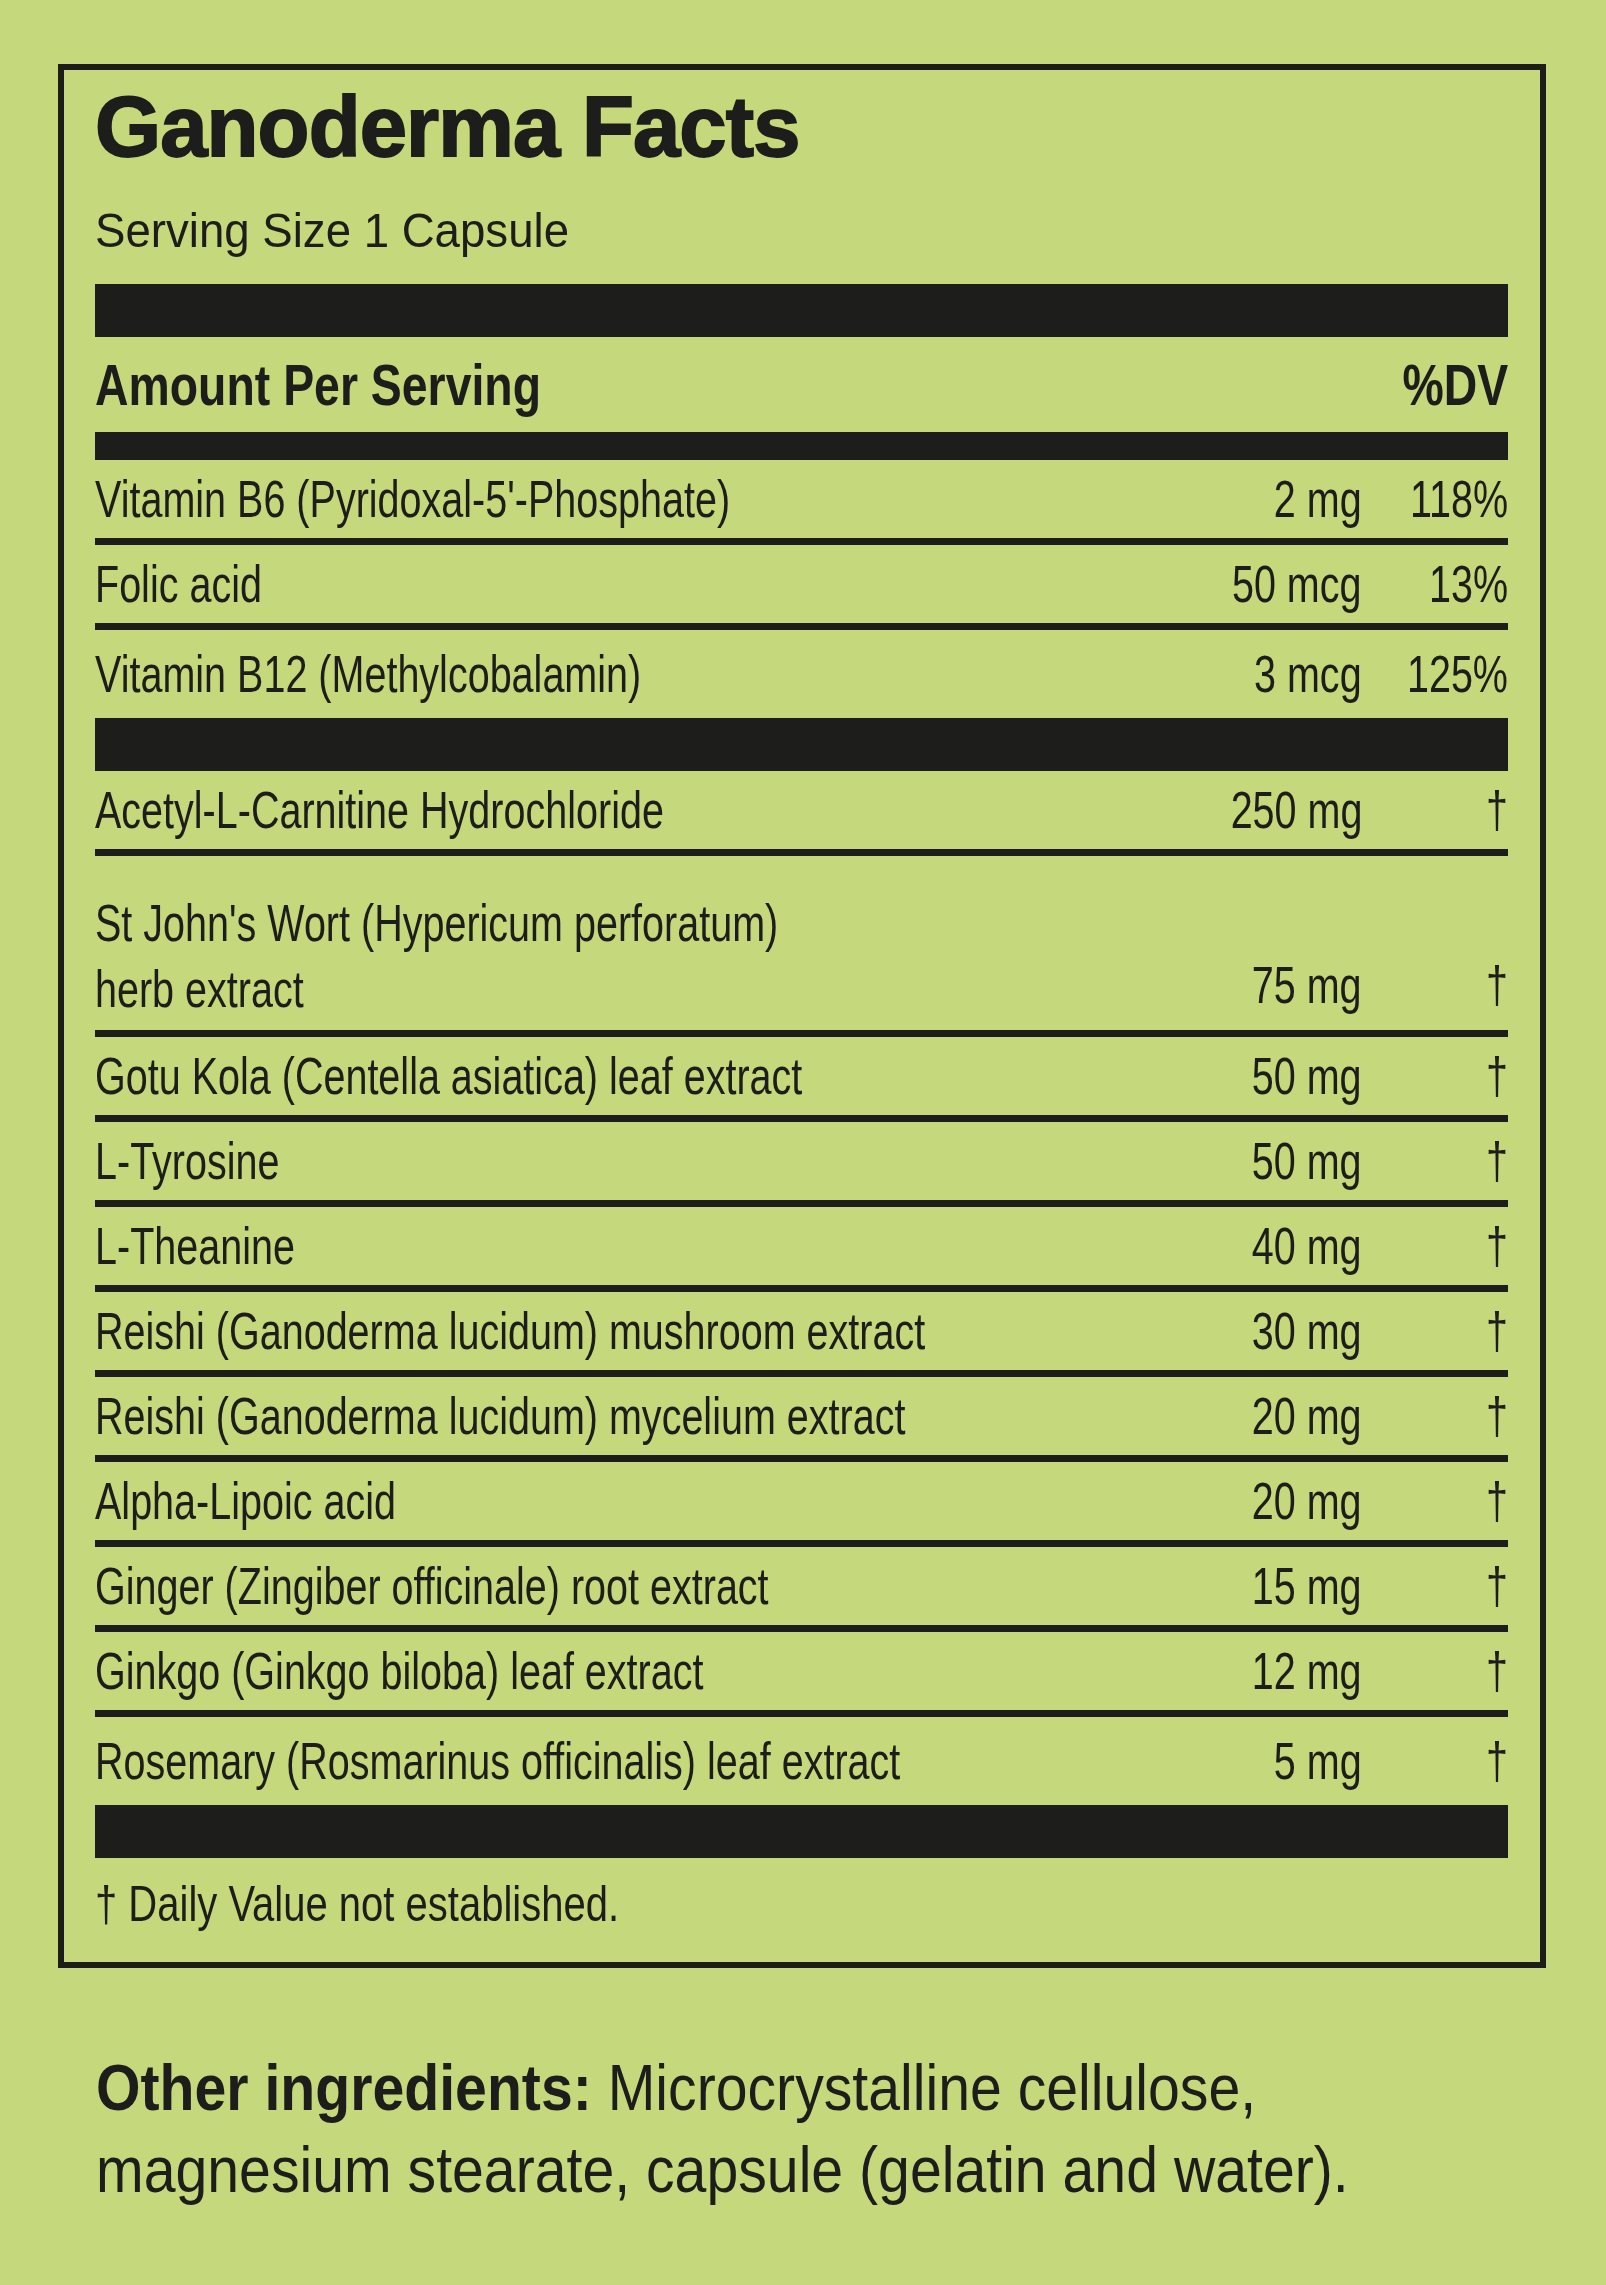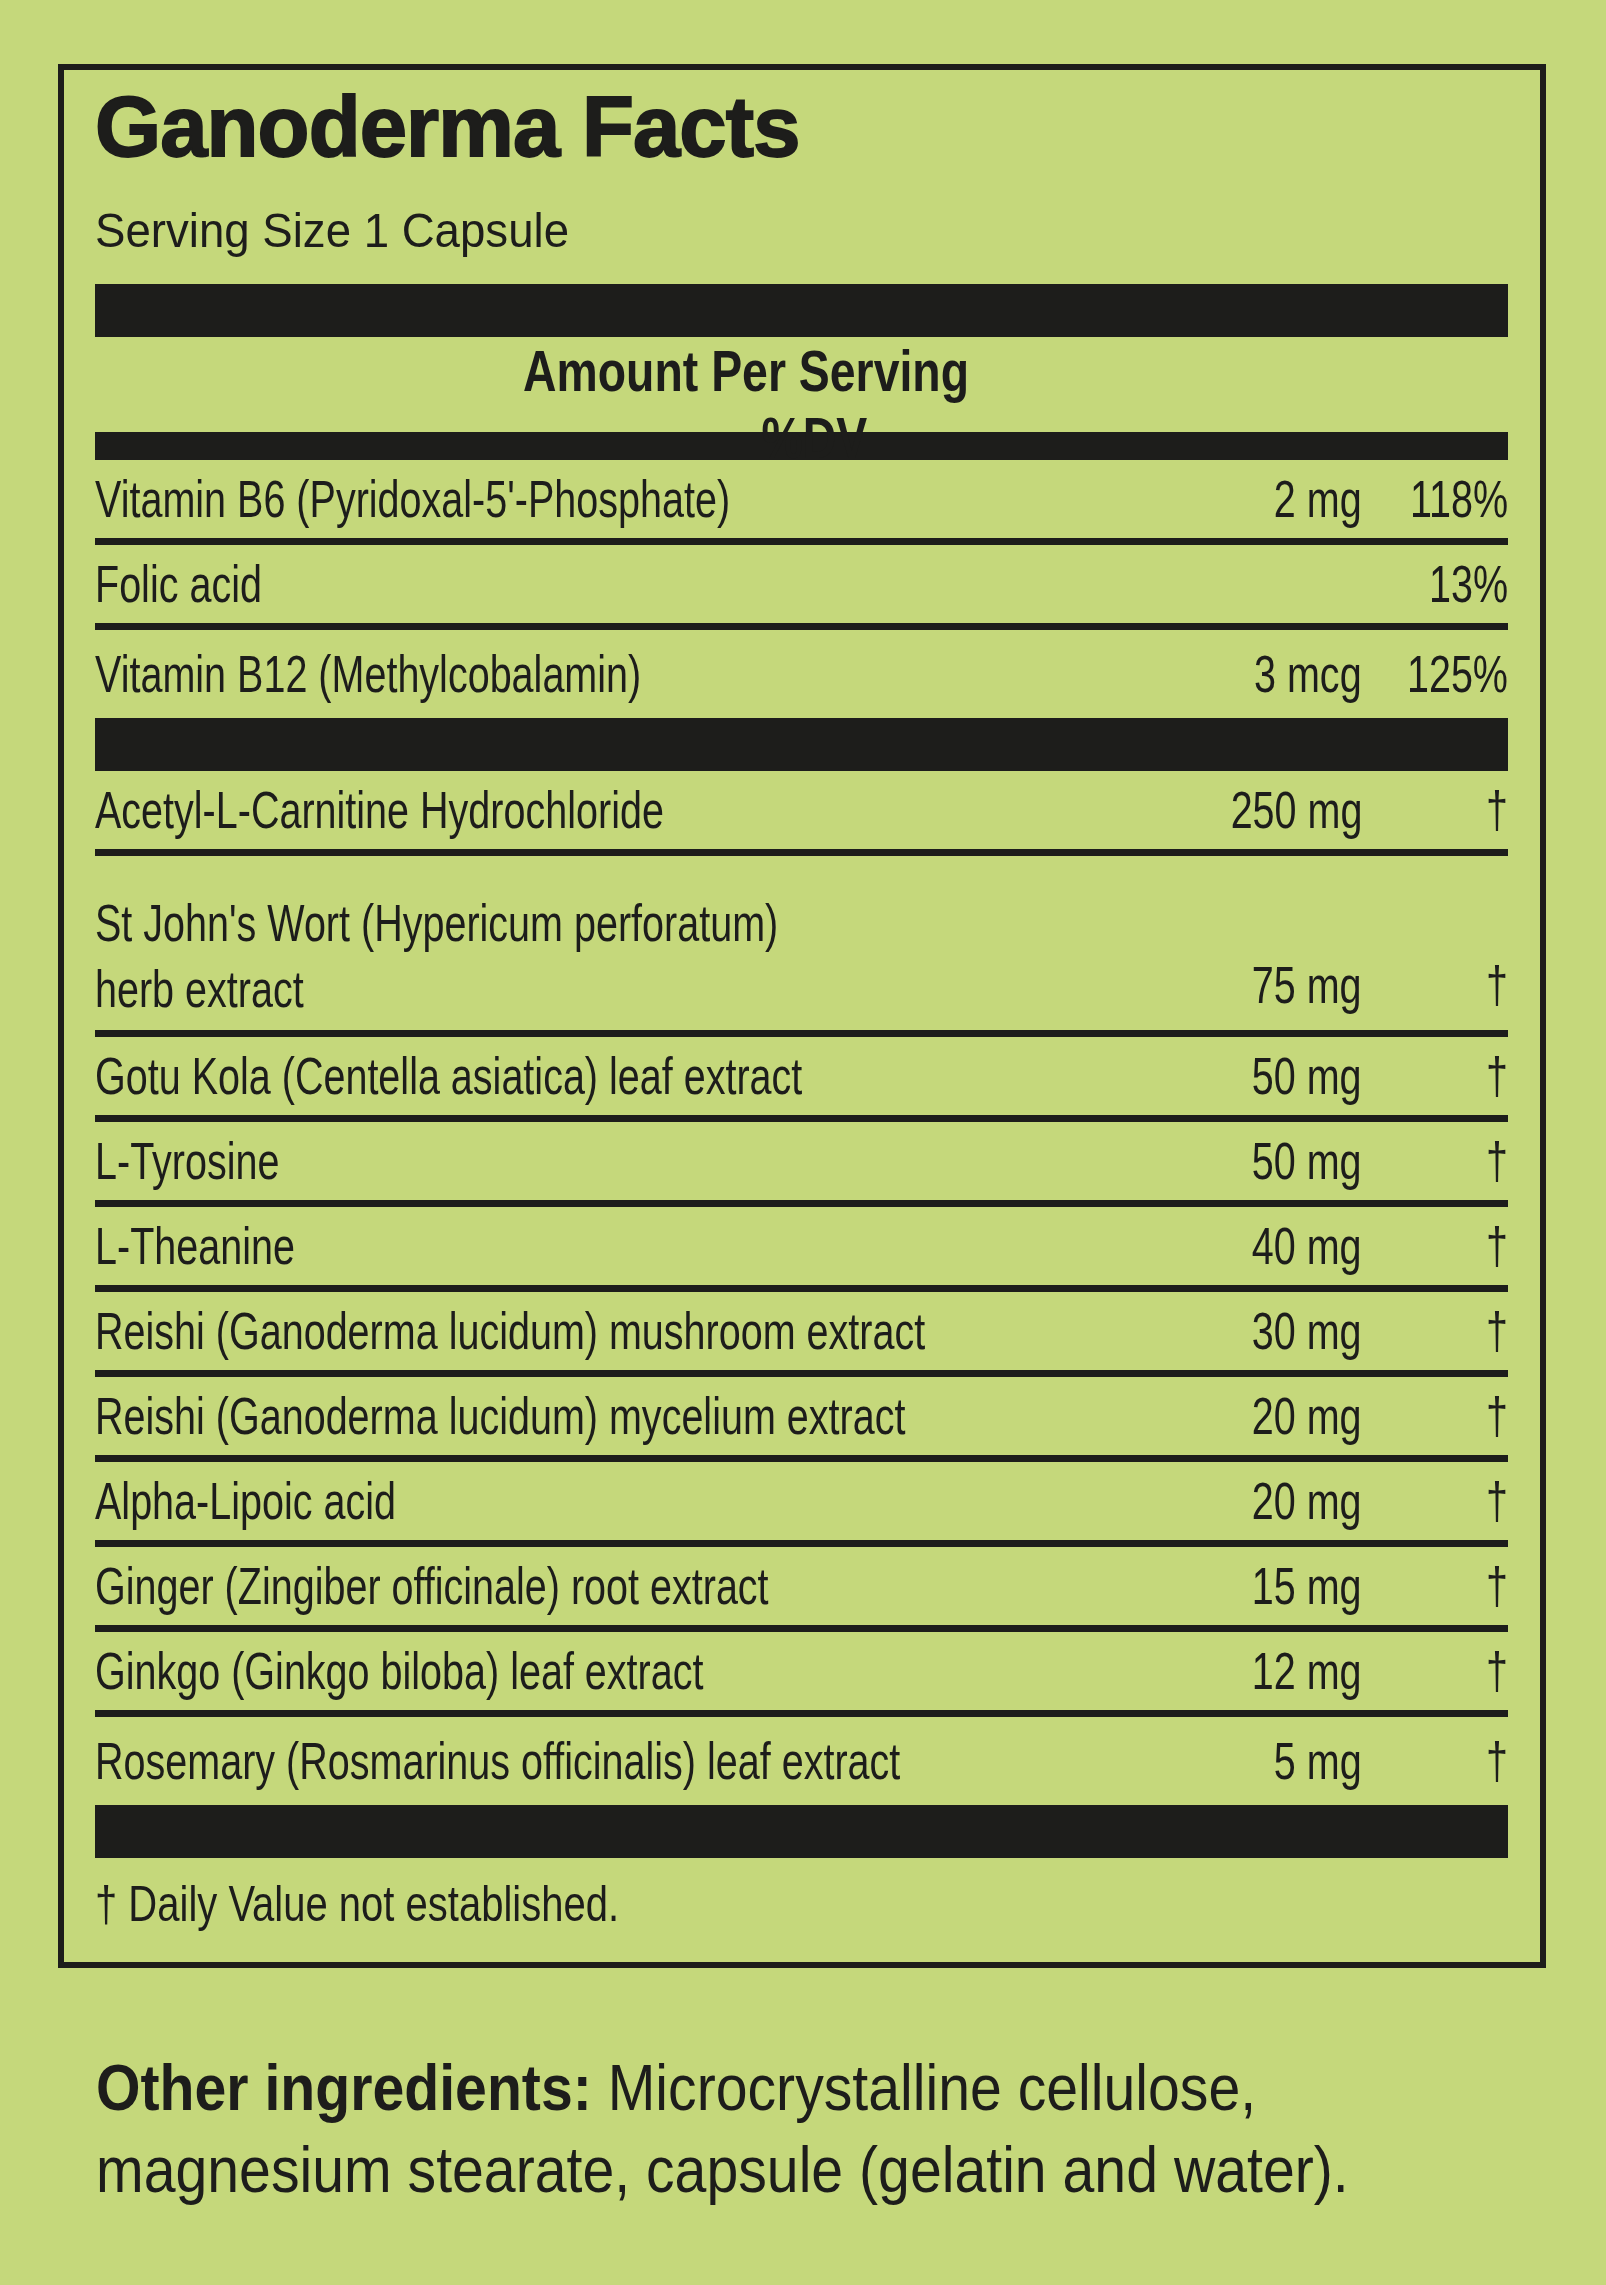--- a/index.html
+++ b/index.html
@@ -38,21 +38,20 @@
   .bar { background: #1d1d1b; height: 53px; }
   .bar.first { margin-top: 27.4px; }
   .bar.mid { height: 27.4px; }
   .header-row {
     height: 95px;
     display: flex;
     align-items: center;
     justify-content: space-between;
     font-size: 58px;
     font-weight: 700;
-    flex-direction: column;
   }
   .row {
     height: 85px;
     display: flex;
     align-items: center;
     border-bottom: 7.3px solid #1d1d1b;
     font-size: 52px;
   }
   .row.no-rule { border-bottom: none; height: 88px; }
   .row.double { height: 181px; align-items: flex-end; }
@@ -107,20 +106,23 @@
     </div>
     <div class="cell-dv">
       <span class="sx sx76 sxr">118%</span>
     </div>
   </div>
 
   <div class="row">
     <div class="cell-name">
           <div class="name-line"><span class="sx sx76">Folic acid</span></div>
         </div>
+    <div class="cell-amt">
+      <span class="sx sx76 sxr">50 mcg</span>
+    </div>
     <div class="cell-dv">
       <span class="sx sx76 sxr">13%</span>
     </div>
   </div>
 
   <div class="row no-rule">
     <div class="cell-name">
           <div class="name-line"><span class="sx sx76">Vitamin B12 (Methylcobalamin)</span></div>
         </div>
     <div class="cell-amt">

